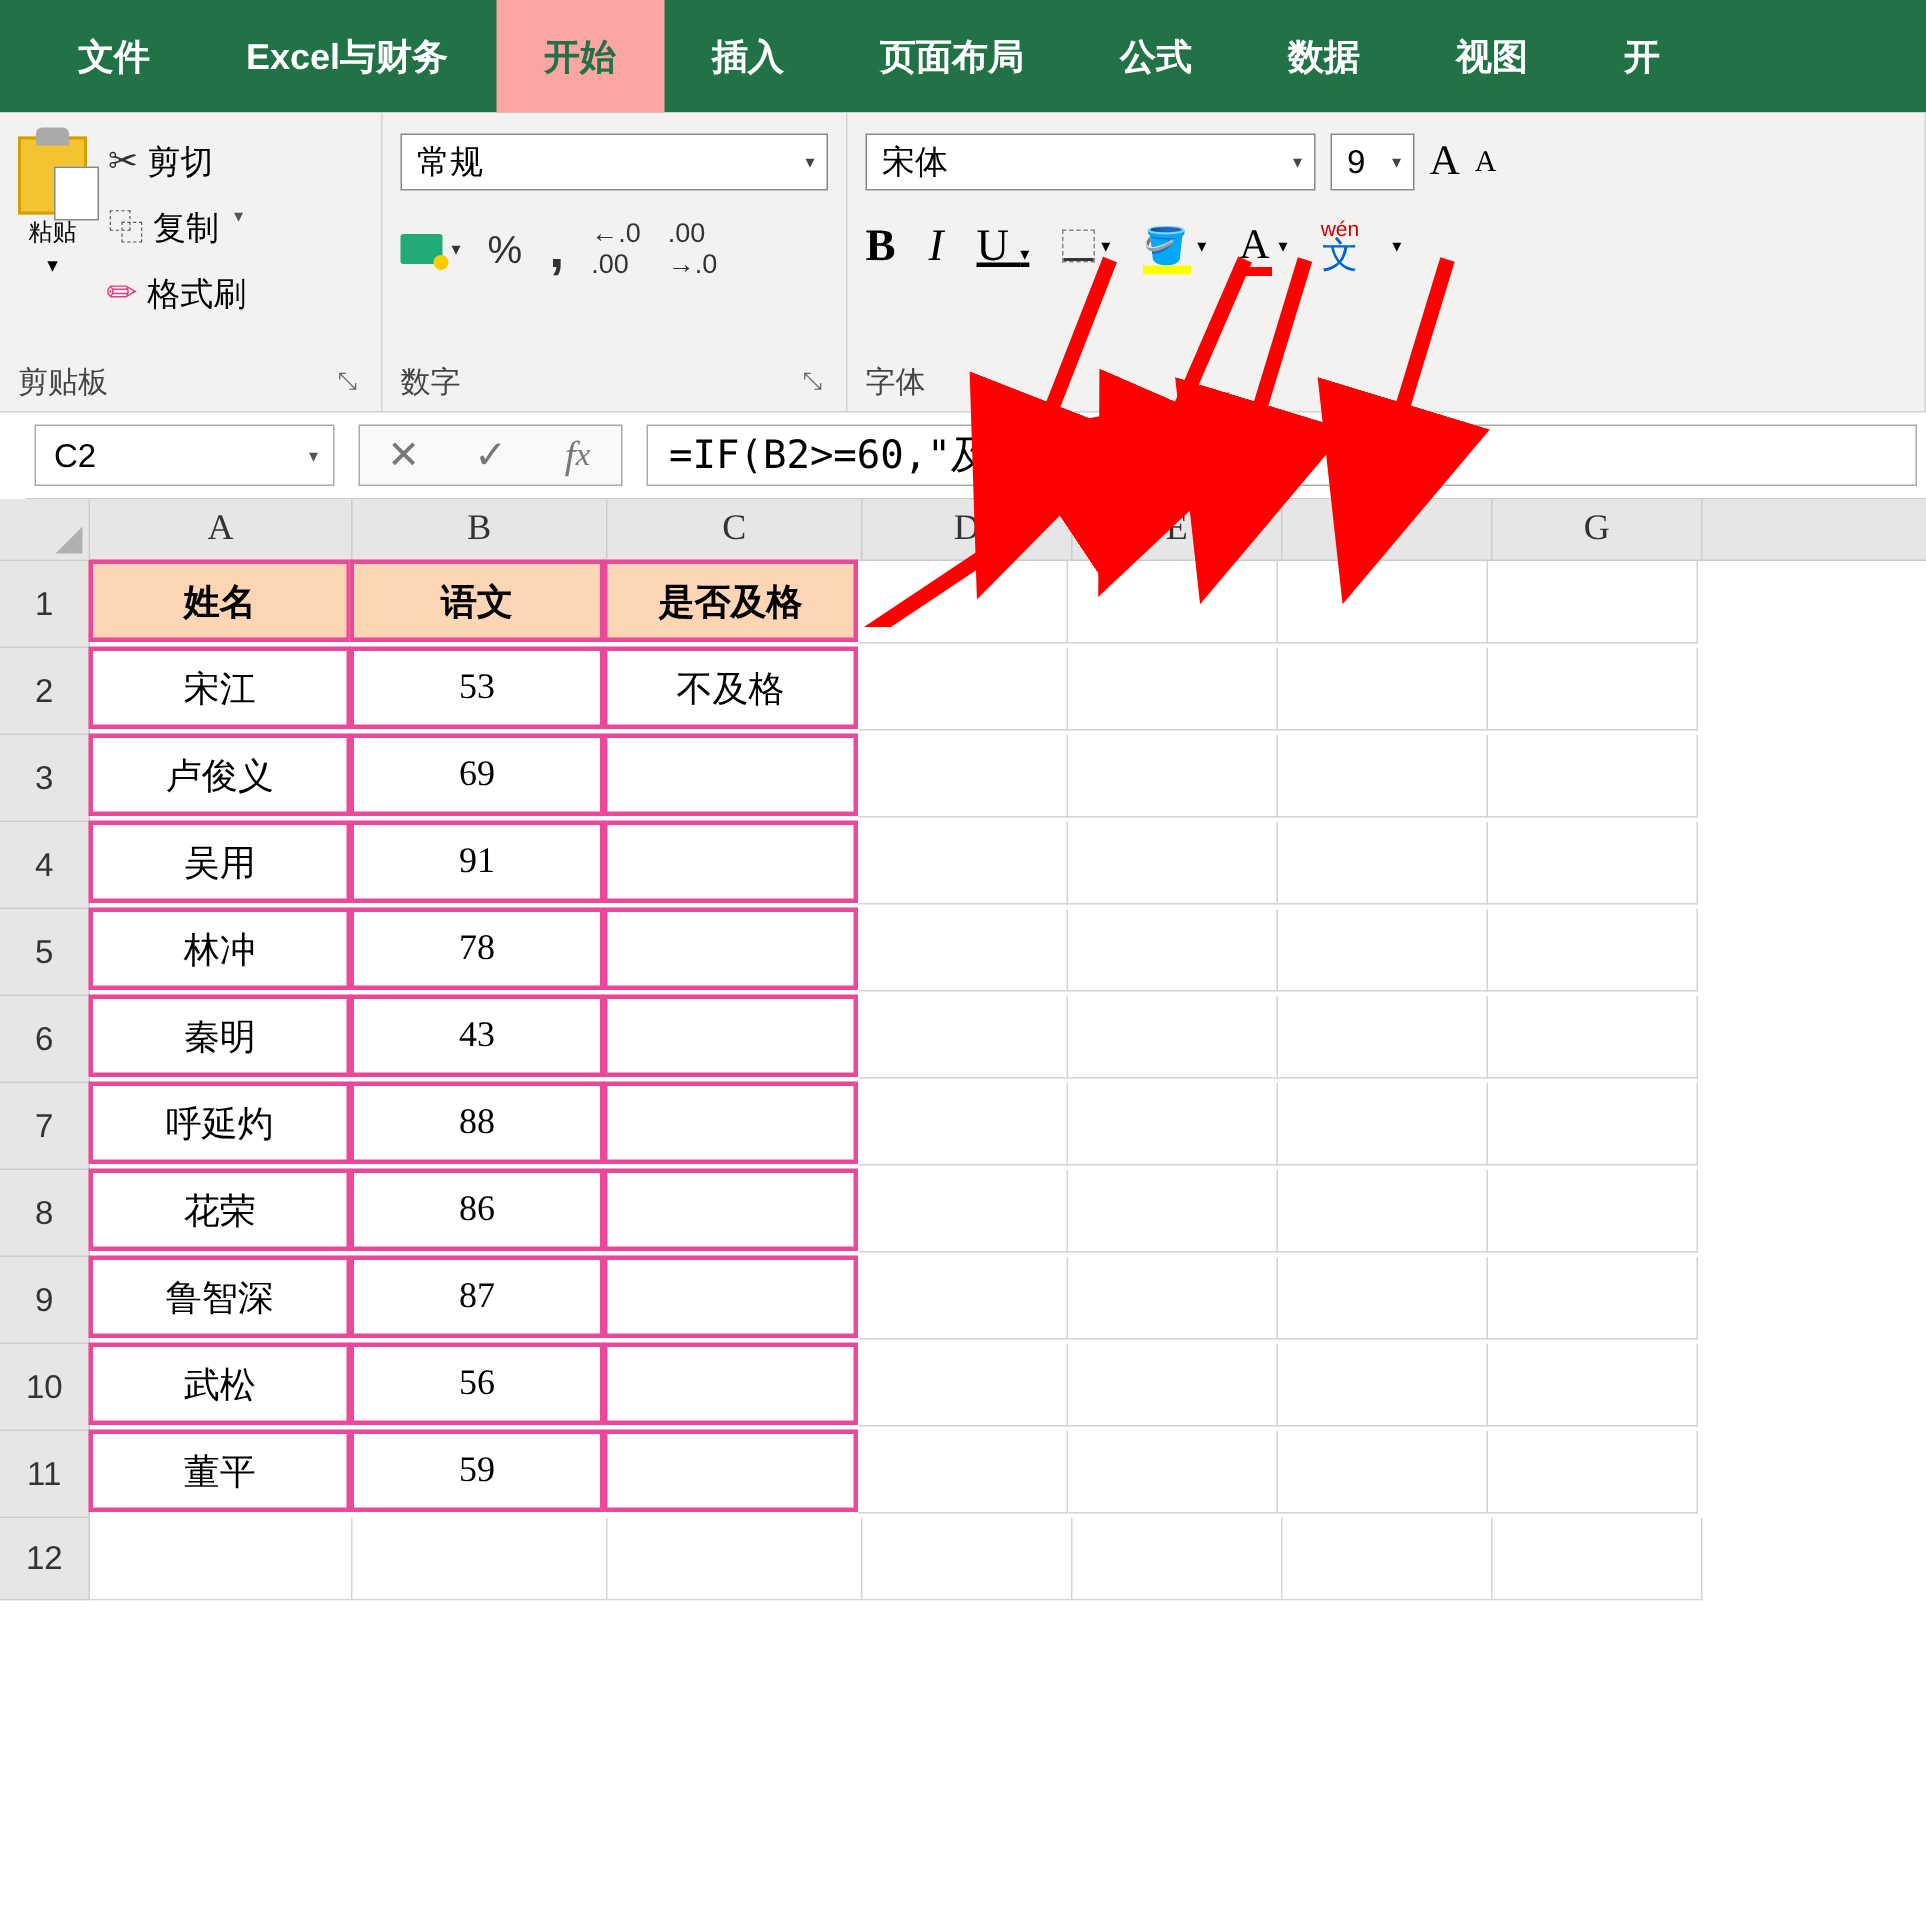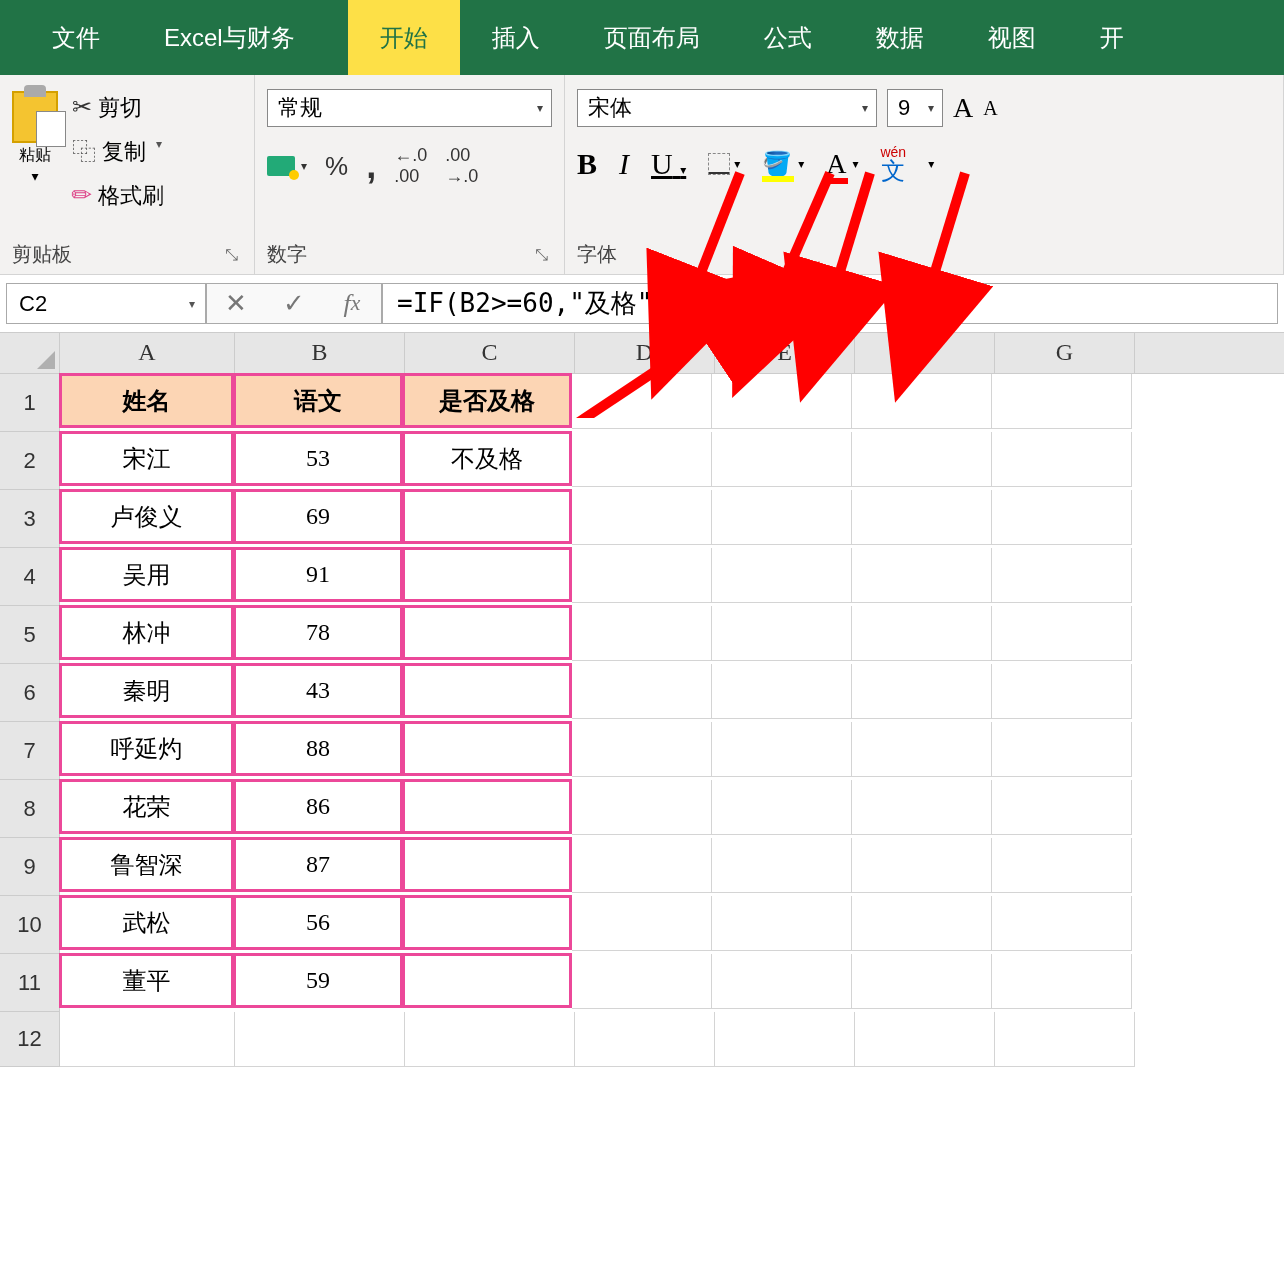--- a/index.html
+++ b/index.html
@@ -1,21 +1,21 @@
 <!DOCTYPE html>
 <html><head>
 <meta charset="utf-8">
 <style>
 * { box-sizing: border-box; margin: 0; padding: 0; }
 body { font-family: "Microsoft YaHei", sans-serif; font-size: 14px; background: #fff; overflow: hidden; width: 1284px; }
 
 
-.ribbon-tabs { background: #217346; display: flex; align-items: center; height: 75px; padding: 0 20px; gap: 0; }
+.ribbon-tabs { background: #217346; display: flex; align-items: center; height: 75px; padding: 0 20px; gap: 0; font-weight: bold; }
 .ribbon-tab { color: #fff; padding: 0 32px; font-size: 24px; height: 100%; display: flex; align-items: center; cursor: pointer; }
-.ribbon-tab.active { background: #fde047; color: #217346; margin-left: 21px; }
+.ribbon-tab.active { background: #fca5a5; color: #217346; }
 
 
 .ribbon-content { background: #f3f2f1; border-bottom: 1px solid #d4d4d4; display: flex; height: 200px; }
 .ribbon-group { border-right: 1px solid #d4d4d4; padding: 8px 12px 4px; display: flex; flex-direction: column; justify-content: space-between; }
 .ribbon-group-body { display: flex; gap: 8px; flex: 1; }
 .ribbon-group-label { text-align: left; font-size: 20px; color: #444; padding: 6px 0 2px; position: relative; }
 .ribbon-group-label .launcher { position: absolute; right: 4px; bottom: 6px; font-size: 16px; color: #666; }
 
 .paste-col { display: flex; flex-direction: column; align-items: center; gap: 2px; }
 .paste-icon { width: 46px; height: 52px; background: #f4c430; border: 2px solid #d4a000; position: relative; margin-top: 8px; }
@@ -30,21 +30,21 @@
 
 .number-tools { display: flex; gap: 18px; align-items: center; margin-top: 18px; }
 .tool-ic { font-size: 26px; color: #333; display: flex; align-items: center; gap: 2px; cursor: pointer; }
 
 .font-tools { display: flex; gap: 22px; align-items: center; margin-top: 18px; }
 .bold-ic { font-weight: bold; font-size: 30px; font-family: serif; }
 .italic-ic { font-style: italic; font-size: 30px; font-family: serif; }
 .underline-ic { text-decoration: underline; font-size: 30px; font-family: serif; }
 
 
-.formula-bar { display: flex; align-items: stretch; height: 58px; border-bottom: 1px solid #ccc; padding: 8px 6px; gap: 0; }
+.formula-bar { display: flex; align-items: stretch; height: 58px; border-bottom: 1px solid #ccc; padding: 8px 6px; gap: 16px; margin-left: 17px; }
 .name-box { width: 200px; background: #fff; border: 1px solid #aaa; display: flex; align-items: center; padding: 0 12px; font-size: 22px; position: relative; }
 .name-box .arrow { position: absolute; right: 10px; font-size: 12px; color: #555; }
 .fb-btns { display: flex; align-items: center; border: 1px solid #aaa; background: #f9f9f9; }
 .fb-btn { width: 58px; display: flex; align-items: center; justify-content: center; font-size: 26px; color: #777; cursor: pointer; }
 .fb-btn.fx { font-style: italic; font-family: serif; }
 .formula-input { flex: 1; background: #fff; border: 1px solid #aaa; display: flex; align-items: center; padding: 0 14px; font-size: 26px; font-family: "SimSun", monospace; }
 
 
 .grid { position: relative; }
 .col-headers { display: flex; border-bottom: 1px solid #ccc; background: #e6e6e6; }

